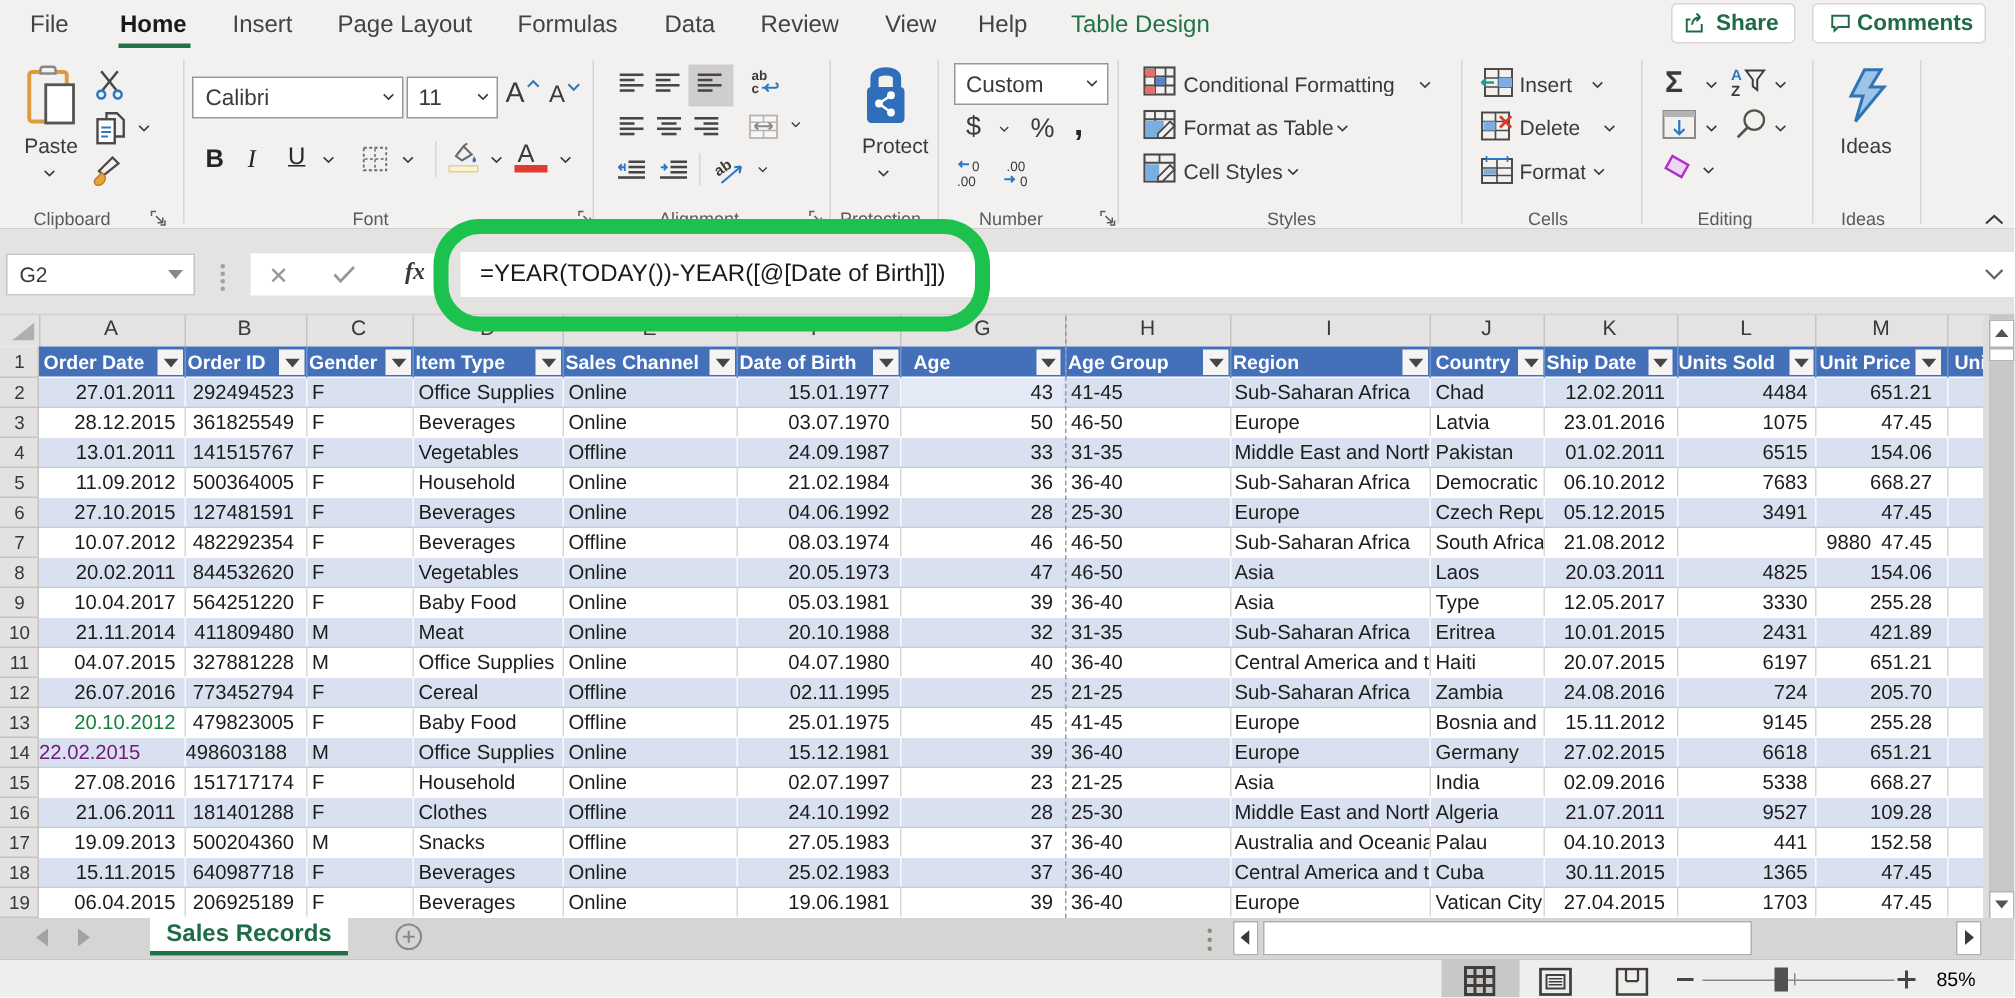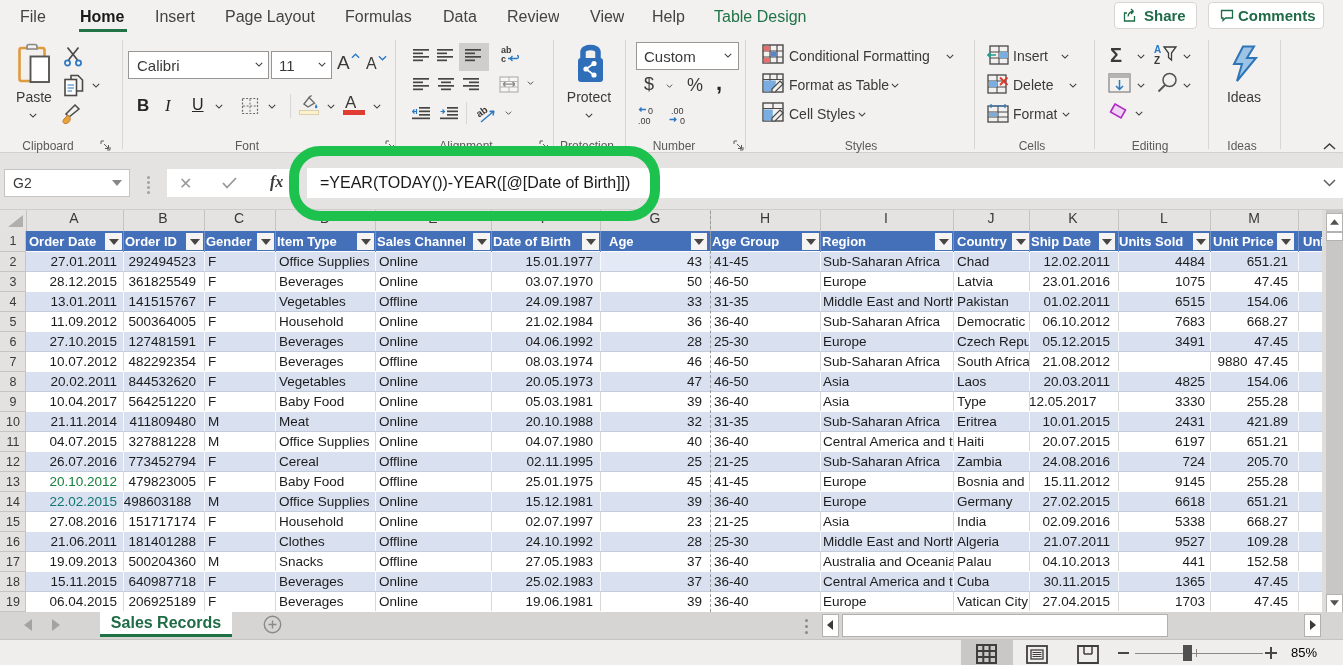--- a/index.html
+++ b/index.html
@@ -210,21 +210,21 @@
     <path d="M1 1 L5 5 L9 1"></path>
   </svg>
 <svg class="ab" style="left:573px;top:42px;" width="35" height="43" viewBox="0 0 35 43">
 <path d="M10 18 L10 10 C10 4 25 4 25 10 L25 18" fill="none" stroke="#2f6fba" stroke-width="5.5"></path>
 <rect x="5" y="16" width="25" height="24" rx="3" fill="#2f6fba"></rect>
 <circle cx="21" cy="21.5" r="2.6" fill="#fff"></circle>
     <circle cx="13" cy="27" r="2.6" fill="#fff"></circle>
     <circle cx="21" cy="33" r="2.6" fill="#fff"></circle>
 <path d="M21 21.5 L13 27 L21 33" stroke="#fff" stroke-width="1.6" fill="none"></path>
   </svg>
-<div class="ab nw" style="left:559px;top:89px;width:60px;text-align:center;font-size:14px;color:#3b3a39;">Protect</div>
+<div class="ab nw" style="left:559px;top:89px;width:60px;text-align:right;font-size:14px;color:#3b3a39;">Protect</div>
 <svg class="ab" style="left:585px;top:113px;" width="8" height="5" viewBox="0 0 10 6" fill="none" stroke="#3b3a39" stroke-width="1.3">
     <path d="M1 1 L5 5 L9 1"></path>
   </svg>
 <div class="ab" style="left:636px;top:42px;width:103px;height:28px;background:#fff;border:1px solid #999795;"></div>
 <div class="ab nw" style="left:644px;top:48px;font-size:15px;color:#3b3a39;">Custom</div>
 <svg class="ab" style="left:724px;top:53px;" width="8" height="5" viewBox="0 0 10 6" fill="none" stroke="#3b3a39" stroke-width="1.3">
     <path d="M1 1 L5 5 L9 1"></path>
   </svg>
 <div class="ab nw" style="left:644px;top:74px;font-size:18px;color:#3b3a39;">$</div>
 <svg class="ab" style="left:666px;top:84px;" width="7" height="4" viewBox="0 0 10 6" fill="none" stroke="#3b3a39" stroke-width="1.3">
@@ -687,21 +687,21 @@
 <div class="ab nw" style="left:26px;top:394px;width:91px;text-align:right;font-size:13.5px;color:#1c1c1c;">10.04.2017</div>
 <div class="ab nw" style="left:123px;top:394px;width:73px;text-align:right;font-size:13.5px;color:#1c1c1c;">564251220</div>
 <div class="ab nw" style="left:208px;top:394px;width:67px;font-size:13.5px;color:#1c1c1c;">F</div>
 <div class="ab nw" style="left:279px;top:394px;width:96px;font-size:13.5px;color:#1c1c1c;">Baby Food</div>
 <div class="ab nw" style="left:379px;top:394px;width:112px;font-size:13.5px;color:#1c1c1c;">Online</div>
 <div class="ab nw" style="left:491px;top:394px;width:102px;text-align:right;font-size:13.5px;color:#1c1c1c;">05.03.1981</div>
 <div class="ab nw" style="left:600px;top:394px;width:102px;text-align:right;font-size:13.5px;color:#1c1c1c;">39</div>
 <div class="ab nw" style="left:714px;top:394px;width:106px;font-size:13.5px;color:#1c1c1c;">36-40</div>
 <div class="ab nw" style="left:823px;top:394px;width:130px;font-size:13.5px;color:#1c1c1c;">Asia</div>
 <div class="ab nw" style="left:957px;top:394px;width:72px;font-size:13.5px;color:#1c1c1c;">Type</div>
-<div class="ab nw" style="left:1029px;top:394px;width:81px;font-size:13.5px;color:#1c1c1c;">12.05.2017</div>
+<div class="ab nw" style="left:1029px;top:394px;width:81px;text-align:right;font-size:13.5px;color:#1c1c1c;">12.05.2017</div>
 <div class="ab nw" style="left:1118px;top:394px;width:87px;text-align:right;font-size:13.5px;color:#1c1c1c;">3330</div>
 <div class="ab nw" style="left:1210px;top:394px;width:78px;text-align:right;font-size:13.5px;color:#1c1c1c;">255.28</div>
 <div class="ab" style="left:123px;top:392px;width:1px;height:19px;background:#d9d7d5;"></div>
 <div class="ab" style="left:204px;top:392px;width:1px;height:19px;background:#d9d7d5;"></div>
 <div class="ab" style="left:275px;top:392px;width:1px;height:19px;background:#d9d7d5;"></div>
 <div class="ab" style="left:375px;top:392px;width:1px;height:19px;background:#d9d7d5;"></div>
 <div class="ab" style="left:491px;top:392px;width:1px;height:19px;background:#d9d7d5;"></div>
 <div class="ab" style="left:600px;top:392px;width:1px;height:19px;background:#d9d7d5;"></div>
 <div class="ab" style="left:820px;top:392px;width:1px;height:19px;background:#d9d7d5;"></div>
 <div class="ab" style="left:953px;top:392px;width:1px;height:19px;background:#d9d7d5;"></div>
@@ -812,21 +812,21 @@
 <div class="ab" style="left:491px;top:472px;width:1px;height:19px;background:#d9d7d5;"></div>
 <div class="ab" style="left:600px;top:472px;width:1px;height:19px;background:#d9d7d5;"></div>
 <div class="ab" style="left:820px;top:472px;width:1px;height:19px;background:#d9d7d5;"></div>
 <div class="ab" style="left:953px;top:472px;width:1px;height:19px;background:#d9d7d5;"></div>
 <div class="ab" style="left:1029px;top:472px;width:1px;height:19px;background:#d9d7d5;"></div>
 <div class="ab" style="left:1118px;top:472px;width:1px;height:19px;background:#d9d7d5;"></div>
 <div class="ab" style="left:1210px;top:472px;width:1px;height:19px;background:#d9d7d5;"></div>
 <div class="ab" style="left:1298px;top:472px;width:1px;height:19px;background:#d9d7d5;"></div>
 <div class="ab" style="left:1322px;top:472px;width:1px;height:19px;background:#d9d7d5;"></div>
 <div class="ab" style="left:26px;top:492px;width:1296px;height:20px;background:#d9e1f1;border-bottom:1px solid #c5ccdc;"></div>
-<div class="ab nw" style="left:26px;top:494px;width:91px;text-align:right;font-size:13.5px;color:#0f766e;">22.02.2015</div>
+<div class="ab nw" style="left:26px;top:494px;width:91px;text-align:left;font-size:13.5px;color:#701a75;">22.02.2015</div>
 <div class="ab nw" style="left:121px;top:494px;width:73px;text-align:center;font-size:13.5px;color:#1c1c1c;">498603188</div>
 <div class="ab nw" style="left:208px;top:494px;width:67px;font-size:13.5px;color:#1c1c1c;">M</div>
 <div class="ab nw" style="left:279px;top:494px;width:96px;font-size:13.5px;color:#1c1c1c;">Office Supplies</div>
 <div class="ab nw" style="left:379px;top:494px;width:112px;font-size:13.5px;color:#1c1c1c;">Online</div>
 <div class="ab nw" style="left:491px;top:494px;width:102px;text-align:right;font-size:13.5px;color:#1c1c1c;">15.12.1981</div>
 <div class="ab nw" style="left:600px;top:494px;width:102px;text-align:right;font-size:13.5px;color:#1c1c1c;">39</div>
 <div class="ab nw" style="left:714px;top:494px;width:106px;font-size:13.5px;color:#1c1c1c;">36-40</div>
 <div class="ab nw" style="left:823px;top:494px;width:130px;font-size:13.5px;color:#1c1c1c;">Europe</div>
 <div class="ab nw" style="left:957px;top:494px;width:72px;font-size:13.5px;color:#1c1c1c;">Germany</div>
 <div class="ab nw" style="left:1029px;top:494px;width:81px;text-align:right;font-size:13.5px;color:#1c1c1c;">27.02.2015</div>

